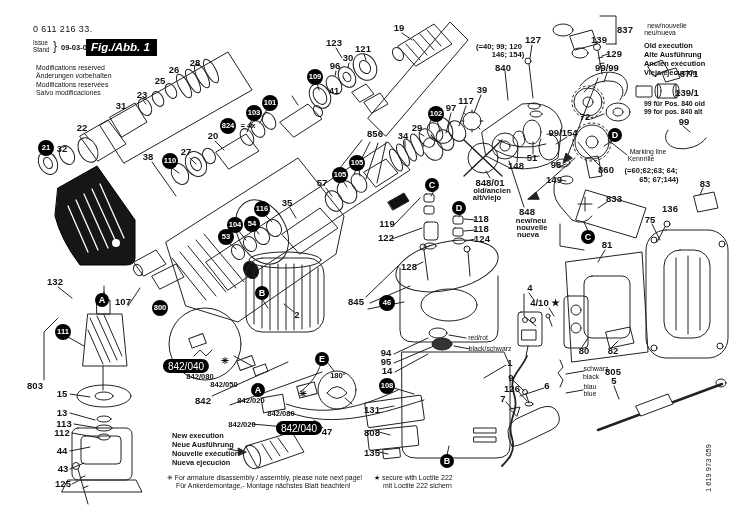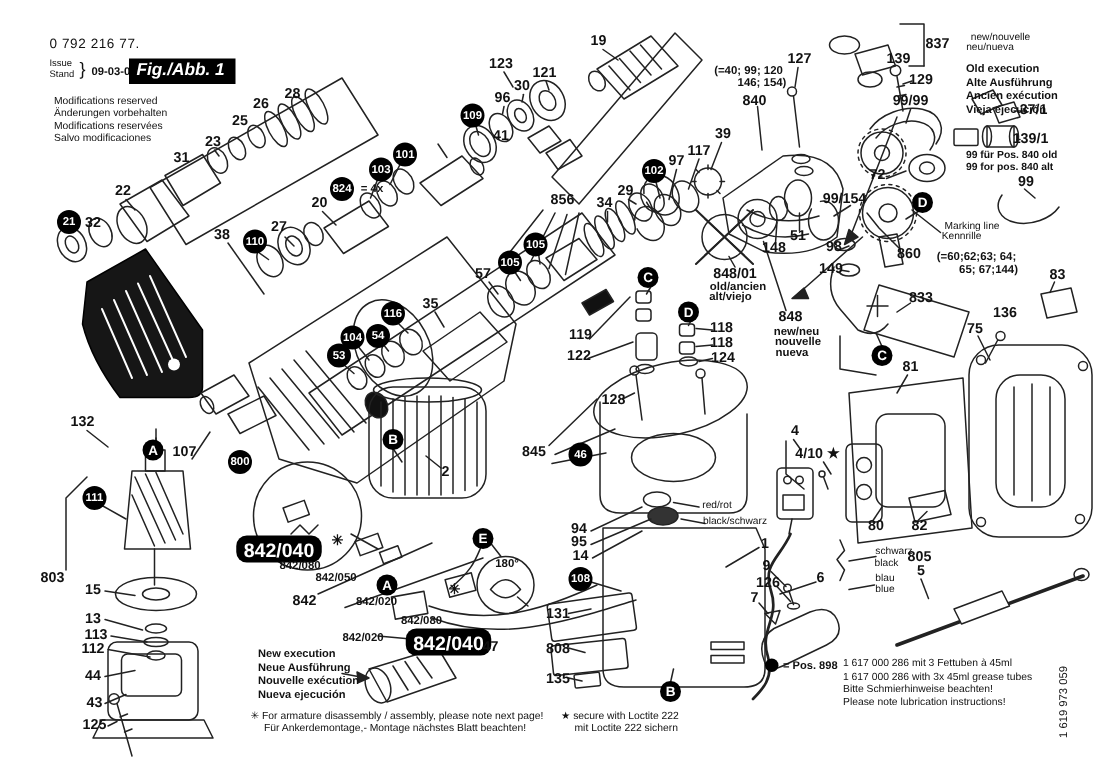--- a/index.html
+++ b/index.html
@@ -9,21 +9,21 @@
   
   .lbl{position:absolute;transform:translate(-50%,-50%);font-weight:bold;font-size:9.5px;
        white-space:nowrap;line-height:1;z-index:3}
   .lbl.small{font-size:7.6px}
   .lbl.tiny{font-weight:normal;font-size:6.8px}
   .badge{position:absolute;transform:translate(-50%,-50%);background:#000;color:#fff;
          border-radius:50%;min-width:16px;height:16px;line-height:16px;text-align:center;
          font-weight:bold;font-size:7.6px;white-space:nowrap;z-index:3;padding:0 1px;box-sizing:border-box}
   .badge.letter{min-width:14px;height:14px;line-height:14px;font-size:9px}
   .pill{position:absolute;transform:translate(-50%,-50%);background:#000;color:#fff;
-        border-radius:7px;padding:1.5px 5px;font-weight:bold;font-size:13px;white-space:nowrap;z-index:3}
+        border-radius:7px;padding:1.5px 5px;font-weight:normal;font-size:10px;white-space:nowrap;z-index:3}
   
   .blk{position:absolute;line-height:1.22;white-space:nowrap;z-index:3}
   .partnum{left:33px;top:24px;font-size:9px;letter-spacing:.4px}
   .issue{left:33px;top:39px;font-size:6.3px;line-height:1.15}
   .brace{left:53px;top:39px;font-size:12px;font-weight:normal}
   .issuedate{left:61px;top:43px;font-size:7.5px;font-weight:bold}
   .figbox{left:86px;top:39px;background:#000;color:#fff;font-weight:bold;font-style:italic;
           font-size:11.5px;padding:1px 7px 2px 5px}
   .mods{left:36px;top:64px;font-size:6.9px}
   .oldexec{left:644px;top:41px;font-size:7.4px;font-weight:bold;text-align:left}
@@ -429,21 +429,21 @@
   <line x1="104" y1="306" x2="104" y2="292"></line>
         <line x1="262" y1="299" x2="268" y2="308"></line>
   <line x1="447" y1="455" x2="449" y2="446"></line>
         <line x1="588" y1="231" x2="584" y2="222"></line>
   <line x1="612" y1="141" x2="604" y2="146"></line>
         <line x1="549" y1="308" x2="554" y2="316"></line>
   <line x1="529" y1="293" x2="534" y2="300"></line>
 </g>
 </svg>
 
-  <div class="blk partnum">0 792 216 77.</div>
+  <div class="blk partnum">0 611 216 33.</div>
   <div class="blk issue">
     <div>Issue</div>
       <div>Stand</div>
   </div>
   <div class="blk brace">}</div>
   <div class="blk issuedate">09-03-02</div>
   <div class="blk figbox">Fig./Abb. 1</div>
 
   <div class="blk mods">
     <div>Modifications reserved</div>
@@ -473,30 +473,20 @@
   <div class="blk fn-armature">
     <div>✳ For armature disassembly / assembly, please note next page!</div>
     <div class="l2">Für Ankerdemontage,- Montage nächstes Blatt beachten!</div>
   </div>
   <div class="blk fn-loctite">
     <div>★ secure with Loctite 222</div>
     <div class="l2">mit Loctite 222 sichern</div>
   </div>
 
   <div class="blk legend">
-    <div class="row">
-      <span class="dot"></span>
-      <span class="pos">= Pos. 898</span>
-      <span>
-        <div>1 617 000 286 mit 3 Fettuben à 45ml</div>
-        <div>1 617 000 286 with 3x 45ml grease tubes</div>
-        <div>Bitte Schmierhinweise beachten!</div>
-        <div>Please note lubrication instructions!</div>
-      </span>
-    </div>
   </div>
 
   <div class="docnum">1 619 973 059</div>
 
   <div id="callouts">
       <span class="lbl" style="left: 399px; top: 28px;">19</span>
       <span class="lbl" style="left: 503px; top: 68px;">840</span>
       <span class="lbl small" style="left: 499px; top: 47px;">(=40; 99; 120</span>
       <span class="lbl small" style="left: 508px; top: 55px;">146; 154)</span>
       <span class="lbl" style="left: 533px; top: 40px;">127</span>

